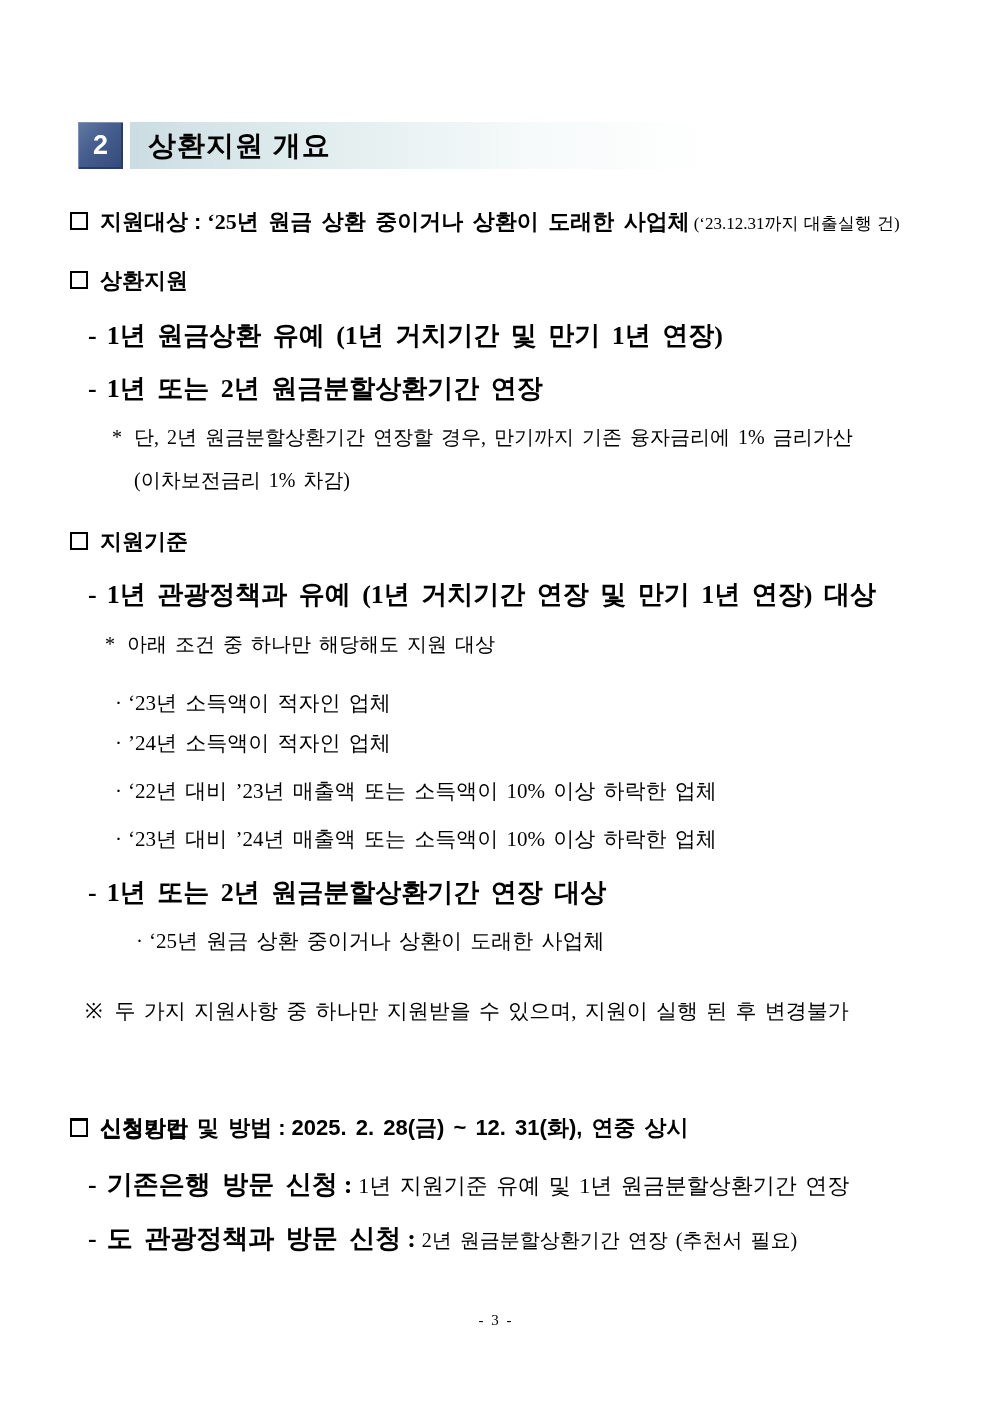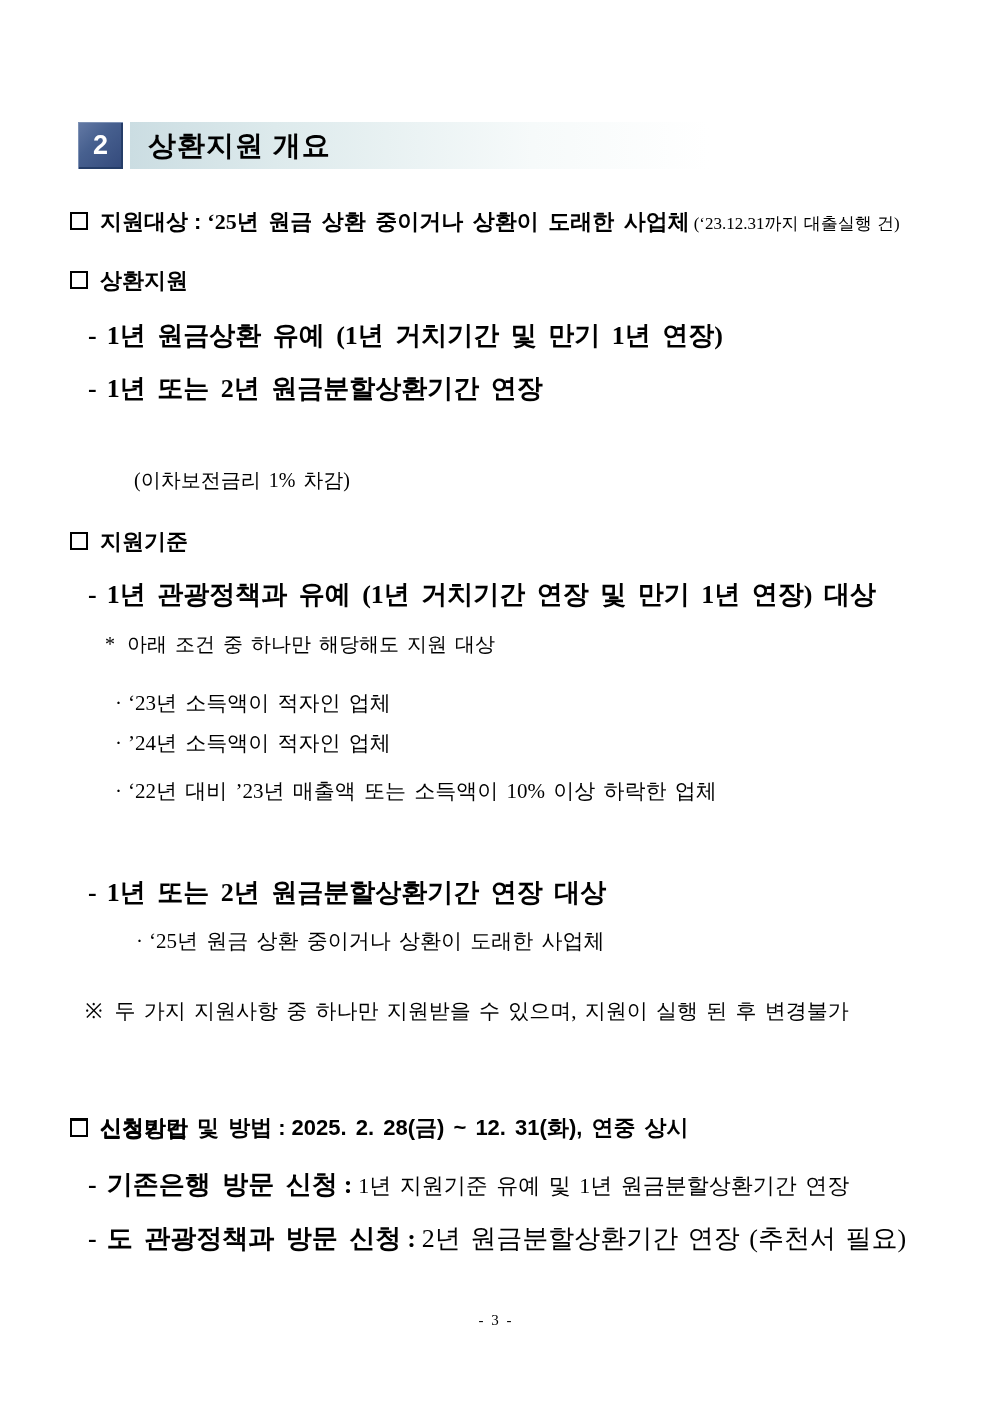--- a/index.html
+++ b/index.html
@@ -84,20 +84,23 @@
   </div>
 
   <div class="line dash-line" style="left:88px; top:318px;">
     <span class="marker dash-marker">-</span><span>1년 원금상환 유예 (1년 거치기간 및 만기 1년 연장)</span>
   </div>
 
   <div class="line dash-line" style="left:88px; top:371px;">
     <span class="marker dash-marker">-</span><span>1년 또는 2년 원금분할상환기간 연장</span>
   </div>
 
+  <div class="line star-line" style="left:112px; top:424px;">
+    <span class="marker star-marker">*</span><span>단, 2년 원금분할상환기간 연장할 경우, 만기까지 기존 융자금리에 1% 금리가산</span>
+  </div>
 
   <div class="line star-line" style="left:134px; top:467px;">
     <span>(이차보전금리 1% 차감)</span>
   </div>
 
   <div class="line" style="left:70px; top:527px;">
     <span class="checkbox"></span><span class="h-line">지원기준</span>
   </div>
 
   <div class="line dash-line" style="left:88px; top:577px;">
@@ -113,20 +116,23 @@
   </div>
 
   <div class="line dot-line" style="left:115px; top:729px;">
     <span class="marker dot-marker">·</span><span>’24년 소득액이 적자인 업체</span>
   </div>
 
   <div class="line dot-line" style="left:115px; top:777px;">
     <span class="marker dot-marker">·</span><span>‘22년 대비 ’23년 매출액 또는 소득액이 10% 이상 하락한 업체</span>
   </div>
 
+  <div class="line dot-line" style="left:115px; top:825px;">
+    <span class="marker dot-marker">·</span><span>‘23년 대비 ’24년 매출액 또는 소득액이 10% 이상 하락한 업체</span>
+  </div>
 
   <div class="line dash-line" style="left:88px; top:875px;">
     <span class="marker dash-marker">-</span><span>1년 또는 2년 원금분할상환기간 연장 대상</span>
   </div>
 
   <div class="line dot-line" style="left:136px; top:927px;">
     <span class="marker dot-marker">·</span><span>‘25년 원금 상환 중이거나 상환이 도래한 사업체</span>
   </div>
 
   <div class="line dot-line" style="left:85px; top:996px;">
@@ -139,18 +145,18 @@
 
   <div class="line" style="left:70px; top:1114px;">
     <span class="checkbox"></span><span class="h-line">신청방법</span>
   </div>
 
   <div class="line" style="left:88px; top:1167px;">
     <span class="dash-line"><span class="marker dash-marker">-</span><span>기존은행 방문 신청</span><span class="label-sep">:</span></span><span class="serif-reg" style="font-size:22px;">1년 지원기준 유예 및 1년 원금분할상환기간 연장</span>
   </div>
 
   <div class="line" style="left:88px; top:1221px;">
-    <span class="dash-line"><span class="marker dash-marker">-</span><span>도 관광정책과 방문 신청</span><span class="label-sep">:</span></span><span class="serif-reg" style="font-size:26px;">2년 원금분할상환기간 연장 (추천서 필요)</span>
+    <span class="dash-line"><span class="marker dash-marker">-</span><span>도 관광정책과 방문 신청</span><span class="label-sep">:</span></span><span class="serif-reg" style="font-size:20px;">2년 원금분할상환기간 연장 (추천서 필요)</span>
   </div>
 
   <div class="footer">- 3 -</div>
 
 </div>
 
 </body></html>

